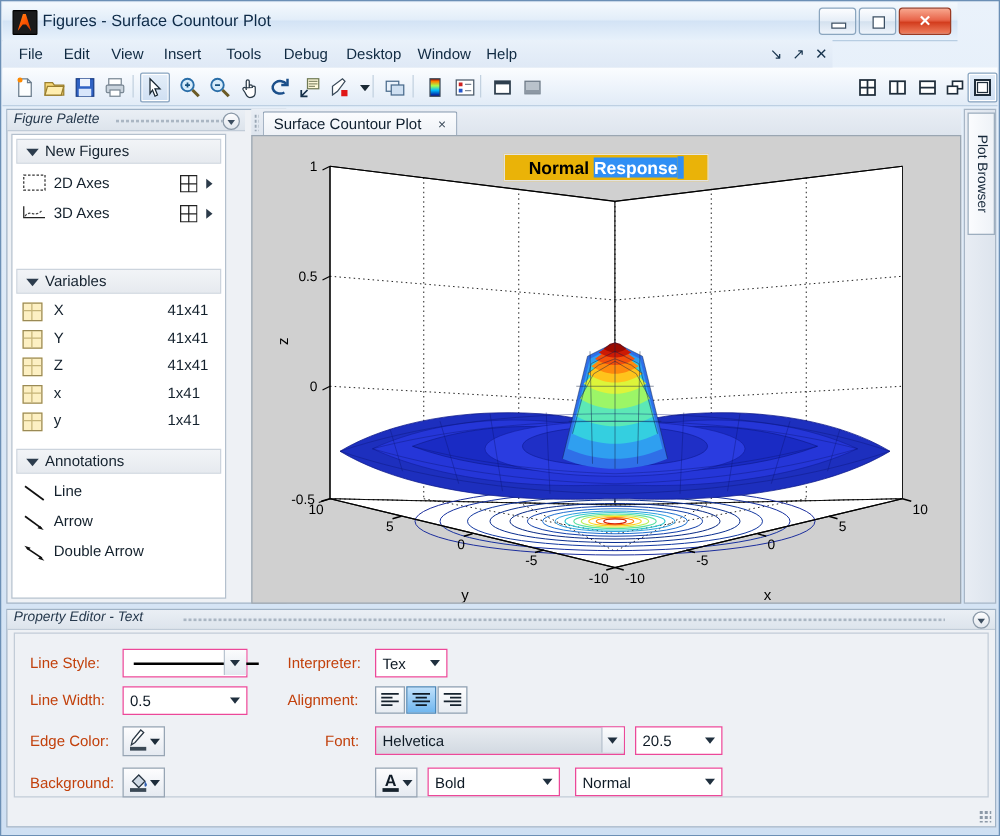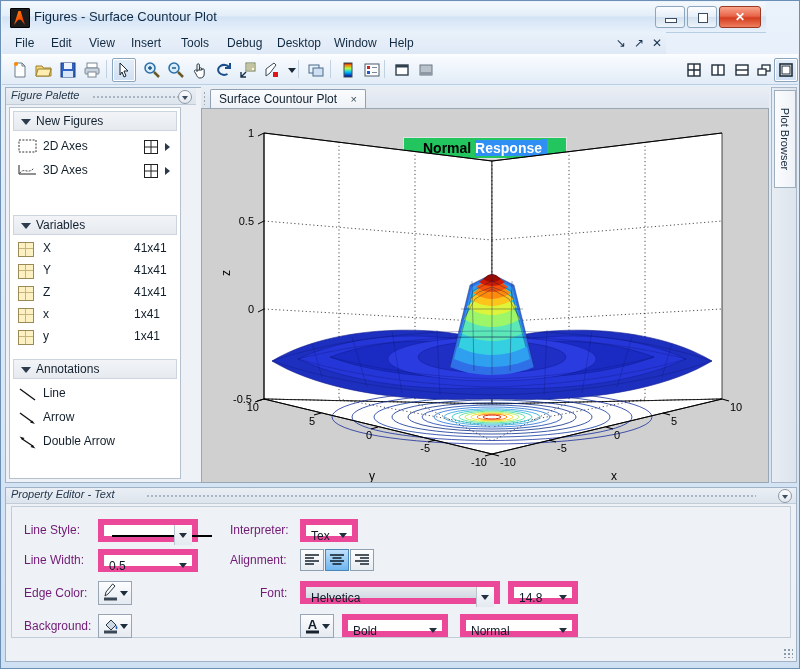--- a/index.html
+++ b/index.html
@@ -143,22 +143,22 @@
     background:linear-gradient(to bottom,#fbfcfe,#edf1f6);
     border:1px solid #8fa1b4;border-bottom:none;border-radius:2px 2px 0 0;
     font-size:12px;color:#0f1f2e;line-height:19px;white-space:nowrap;
   }
   .tab .x{margin-left:10px;font-size:11px;color:#3c4b5a;}
   .figure{
     position:absolute;left:0;top:21px;width:568px;height:375px;
     background:#d0d0d0;border:1px solid #9aa6b2;box-sizing:border-box;overflow:hidden;
   }
   .titlebox{
-    position:absolute;left:50%;top:28px;transform:translateX(-50%);
-    background:#22c55e;border:1px solid #e3e3e3;padding:1px 19px;
+    position:absolute;left:50%;top:14px;transform:translateX(-50%);
+    background:#eab308;border:1px solid #e3e3e3;padding:1px 19px;
     font-size:14px;font-weight:bold;color:#000;white-space:nowrap;line-height:18px;
   }
   .sel{background:#2f8ff5;color:#fff;}
   .caret{display:inline-block;width:5px;background:#2f8ff5;}
 
   
   .pbrowser{
     position:absolute;left:770px;top:86px;width:26px;height:396px;
     background:linear-gradient(to right,#e8edf4,#dde4ed);border:1px solid #a8b6c6;box-sizing:border-box;
   }
@@ -179,23 +179,23 @@
   .pe-head{position:absolute;left:0;top:0;width:790px;height:15px;
     background:linear-gradient(to bottom,#eaeff5,#dde4ec);border-bottom:1px solid #c1ccd8;}
   .pe-title{position:absolute;left:5px;top:0px;font-size:11px;font-style:italic;color:#25384c;}
   .pe-dots{position:absolute;left:140px;top:6px;width:610px;height:3px;
     background-image:radial-gradient(#aab6c3 40%,transparent 41%);background-size:4px 4px;}
   .pe-arrow{position:absolute;right:4px;top:1px;width:12px;height:12px;border:1px solid #8b99a8;border-radius:50%;
     background:linear-gradient(to bottom,#fdfdfe,#e2e7ee);}
   .pe-arrow:after{content:"";position:absolute;left:3px;top:5px;border-left:3px solid transparent;border-right:3px solid transparent;border-top:4px solid #3d4e60;}
   .pe-panel{position:absolute;left:5px;top:18px;width:780px;height:132px;
     background:#eef1f5;border:1px solid #c2ccd7;box-sizing:border-box;}
-  .lbl{position:absolute;font-size:12px;color:#701a75;}
+  .lbl{position:absolute;font-size:12px;color:#c2410c;}
   .combo{
-    position:absolute;background:#fff;border:6px solid #ec4899;box-sizing:border-box;height:23px;
+    position:absolute;background:#fff;border:1px solid #ec4899;box-sizing:border-box;height:23px;
   }
   .combo .val{position:absolute;left:5px;top:2px;font-size:12px;color:#0e1a25;line-height:18px;}
   .combo .btn{
     position:absolute;right:0;top:0;width:17px;height:20px;
     background:linear-gradient(to bottom,#fbfcfd,#e3e9f0);border-left:1px solid #b9c4d0;
   }
   .combo .btn:after{content:"";position:absolute;left:4px;top:8px;border-left:4px solid transparent;border-right:4px solid transparent;border-top:5px solid #20303f;}
   .combo.gray{background:linear-gradient(to bottom,#e8ecf1,#d2d9e1);}
   .linepreview{position:absolute;left:8px;top:10px;width:100px;height:2px;background:#000;}
   .iconbtn{
@@ -786,21 +786,21 @@
           <path d="M2 3h14M7 6h9M2 9h14M7 12h9" stroke="#16222e" stroke-width="1.4"></path>
         </svg>
       </div>
 
       <span class="lbl" style="left:248px;top:79px">Font:</span>
       <div class="combo gray" style="left:288px;top:74px;width:200px">
         <span class="val">Helvetica</span>
         <div class="btn"></div>
       </div>
       <div class="combo" style="left:496px;top:74px;width:70px">
-        <span class="val">14.8</span>
+        <span class="val">20.5</span>
         <div class="btn" style="background:none;border:none"></div>
       </div>
 
       <div class="iconbtn" style="left:288px;top:107px;width:34px">
         <svg width="20" height="20" style="position:absolute;left:2px;top:1px">
           <text x="9.5" y="13" font-size="13" font-weight="bold" text-anchor="middle" fill="#101c28" font-family="Liberation Sans, sans-serif">A</text>
           <rect x="3" y="14.5" width="13" height="3" fill="#15212c"></rect>
         </svg>
         <span class="ib-tri"></span>
       </div>

